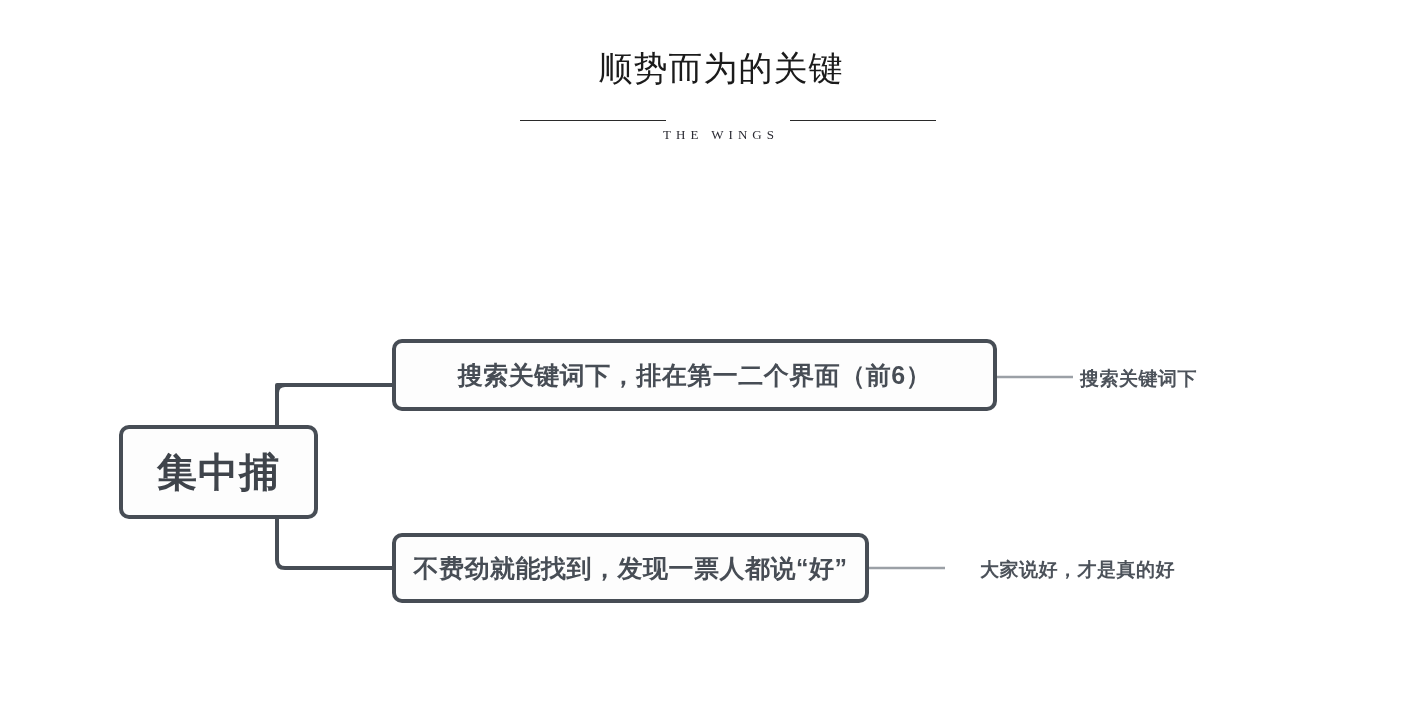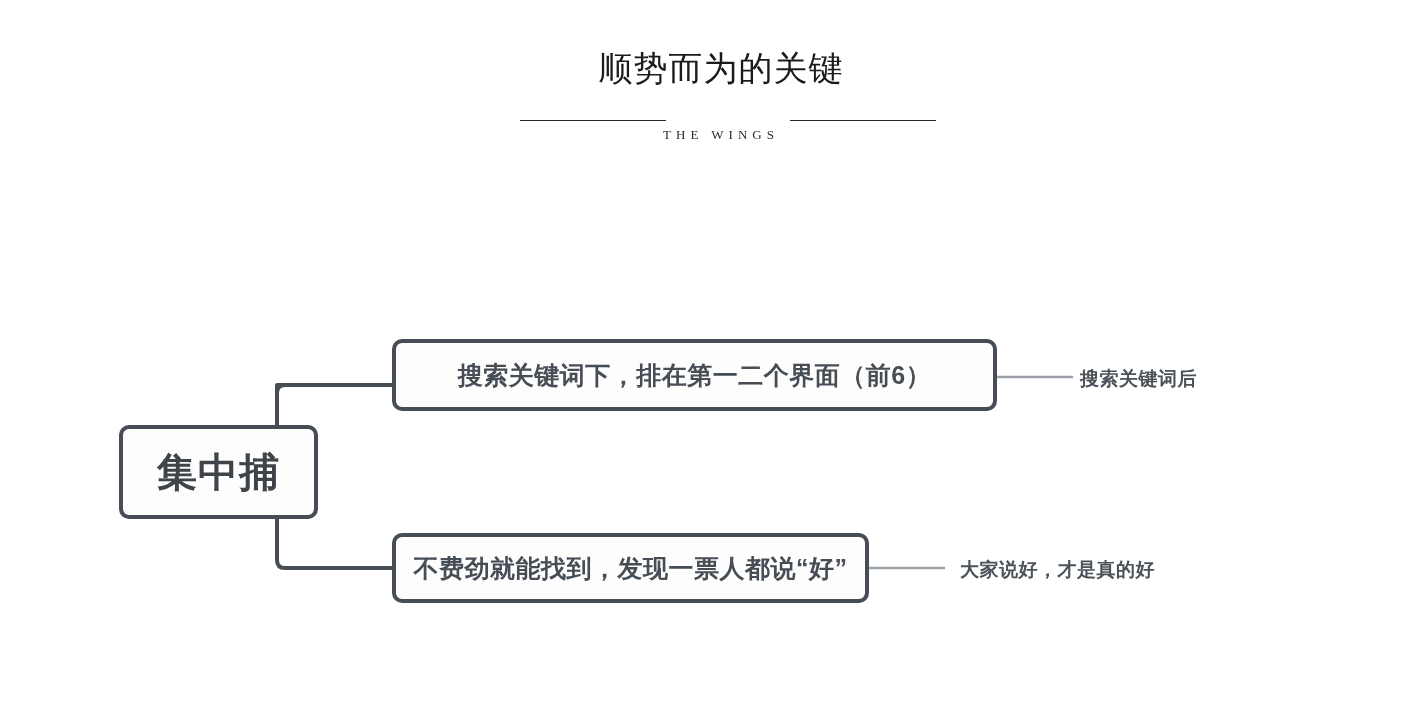--- a/index.html
+++ b/index.html
@@ -132,21 +132,21 @@
 
   .leaf-label {
     position: absolute;
     font-size: 19px;
     font-weight: 700;
     color: #4c525a;
     letter-spacing: 0.5px;
     white-space: nowrap;
   }
   .leaf-1 { left: 1080px; top: 366px; }
-  .leaf-2 { left: 960px; top: 557px; }
+  .leaf-2 { left: 980px; top: 557px; }
 </style>
 </head>
 <body>
 
 <div id="canvas">
 
   <div class="header">
     <div class="page-title">顺势而为的关键</div>
 
     <div class="rule rule-left"></div>
@@ -170,21 +170,21 @@
     </svg>
 
     <div class="node node-root">
       <span class="node-text">集中捕</span>
     </div>
 
     <div class="node node-child node-child-1">
       <span class="node-text">搜索关键词下，排在第一二个界面（前6）</span>
     </div>
 
-    <div class="leaf-label leaf-1">搜索关键词后</div>
+    <div class="leaf-label leaf-1">搜索关键词下</div>
 
     <div class="node node-child node-child-2">
       <span class="node-text">不费劲就能找到，发现一票人都说“好”</span>
     </div>
 
     <div class="leaf-label leaf-2">大家说好，才是真的好</div>
 
   </div>
 </div>
 

